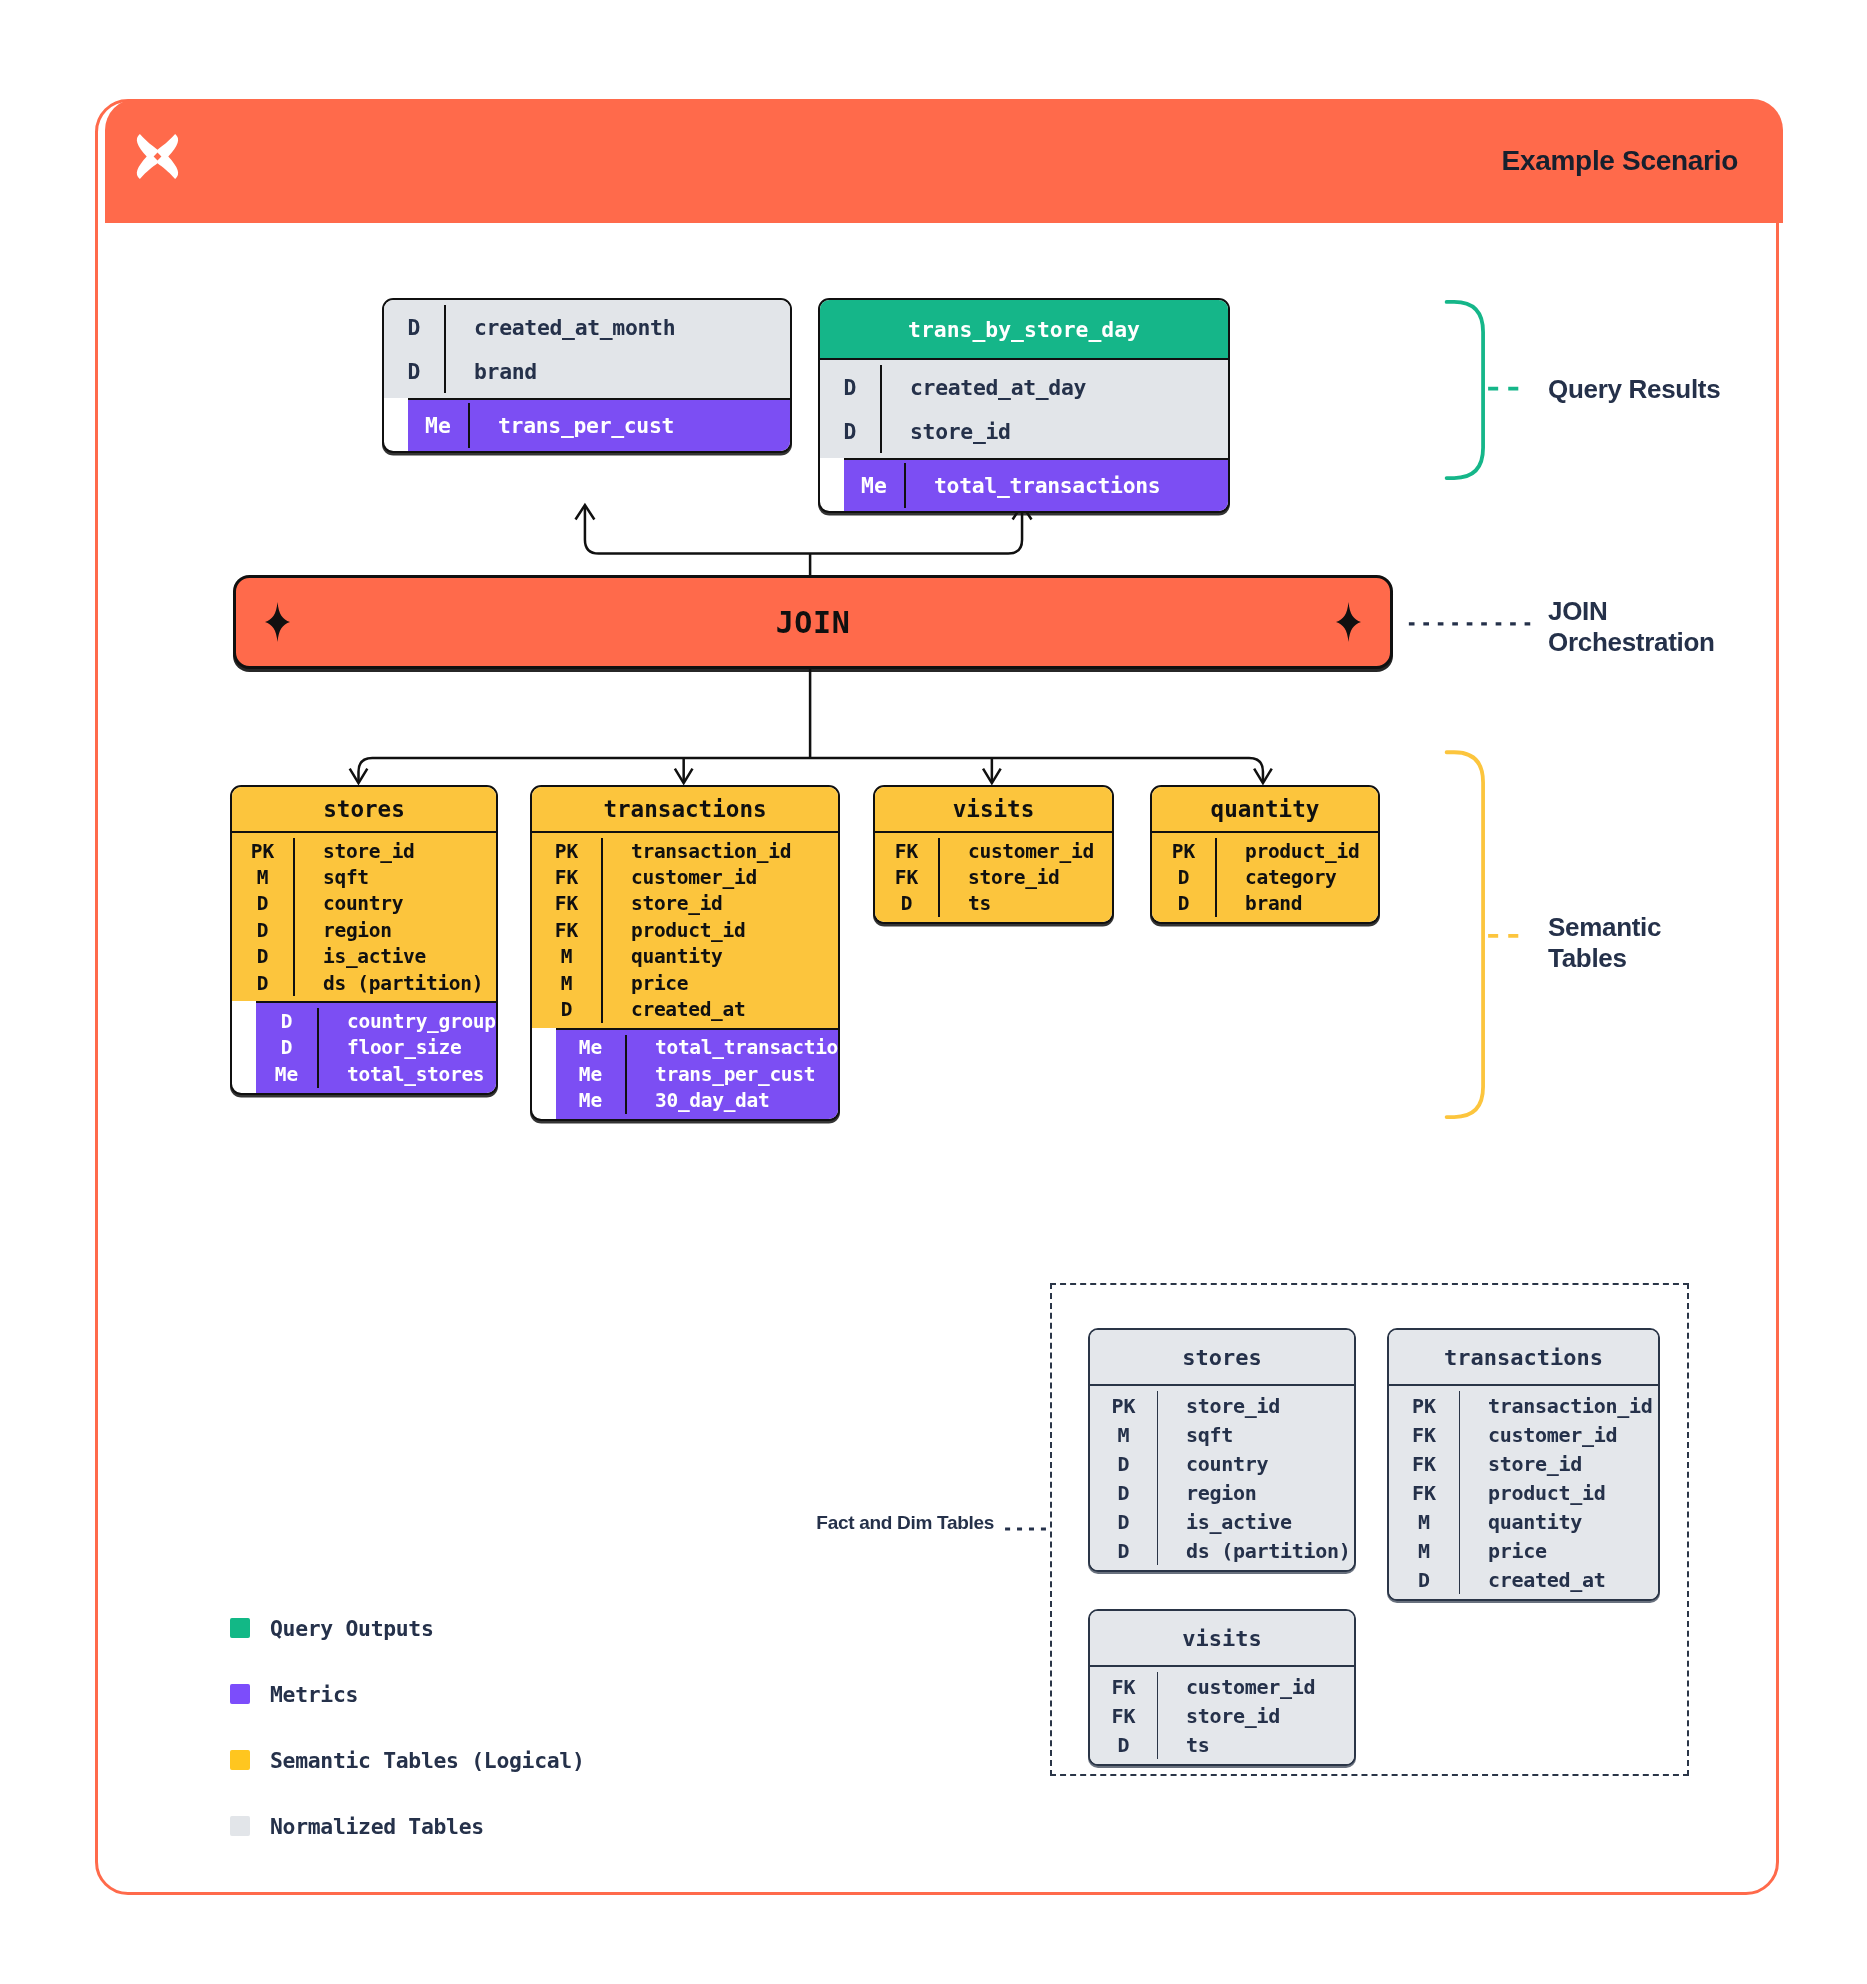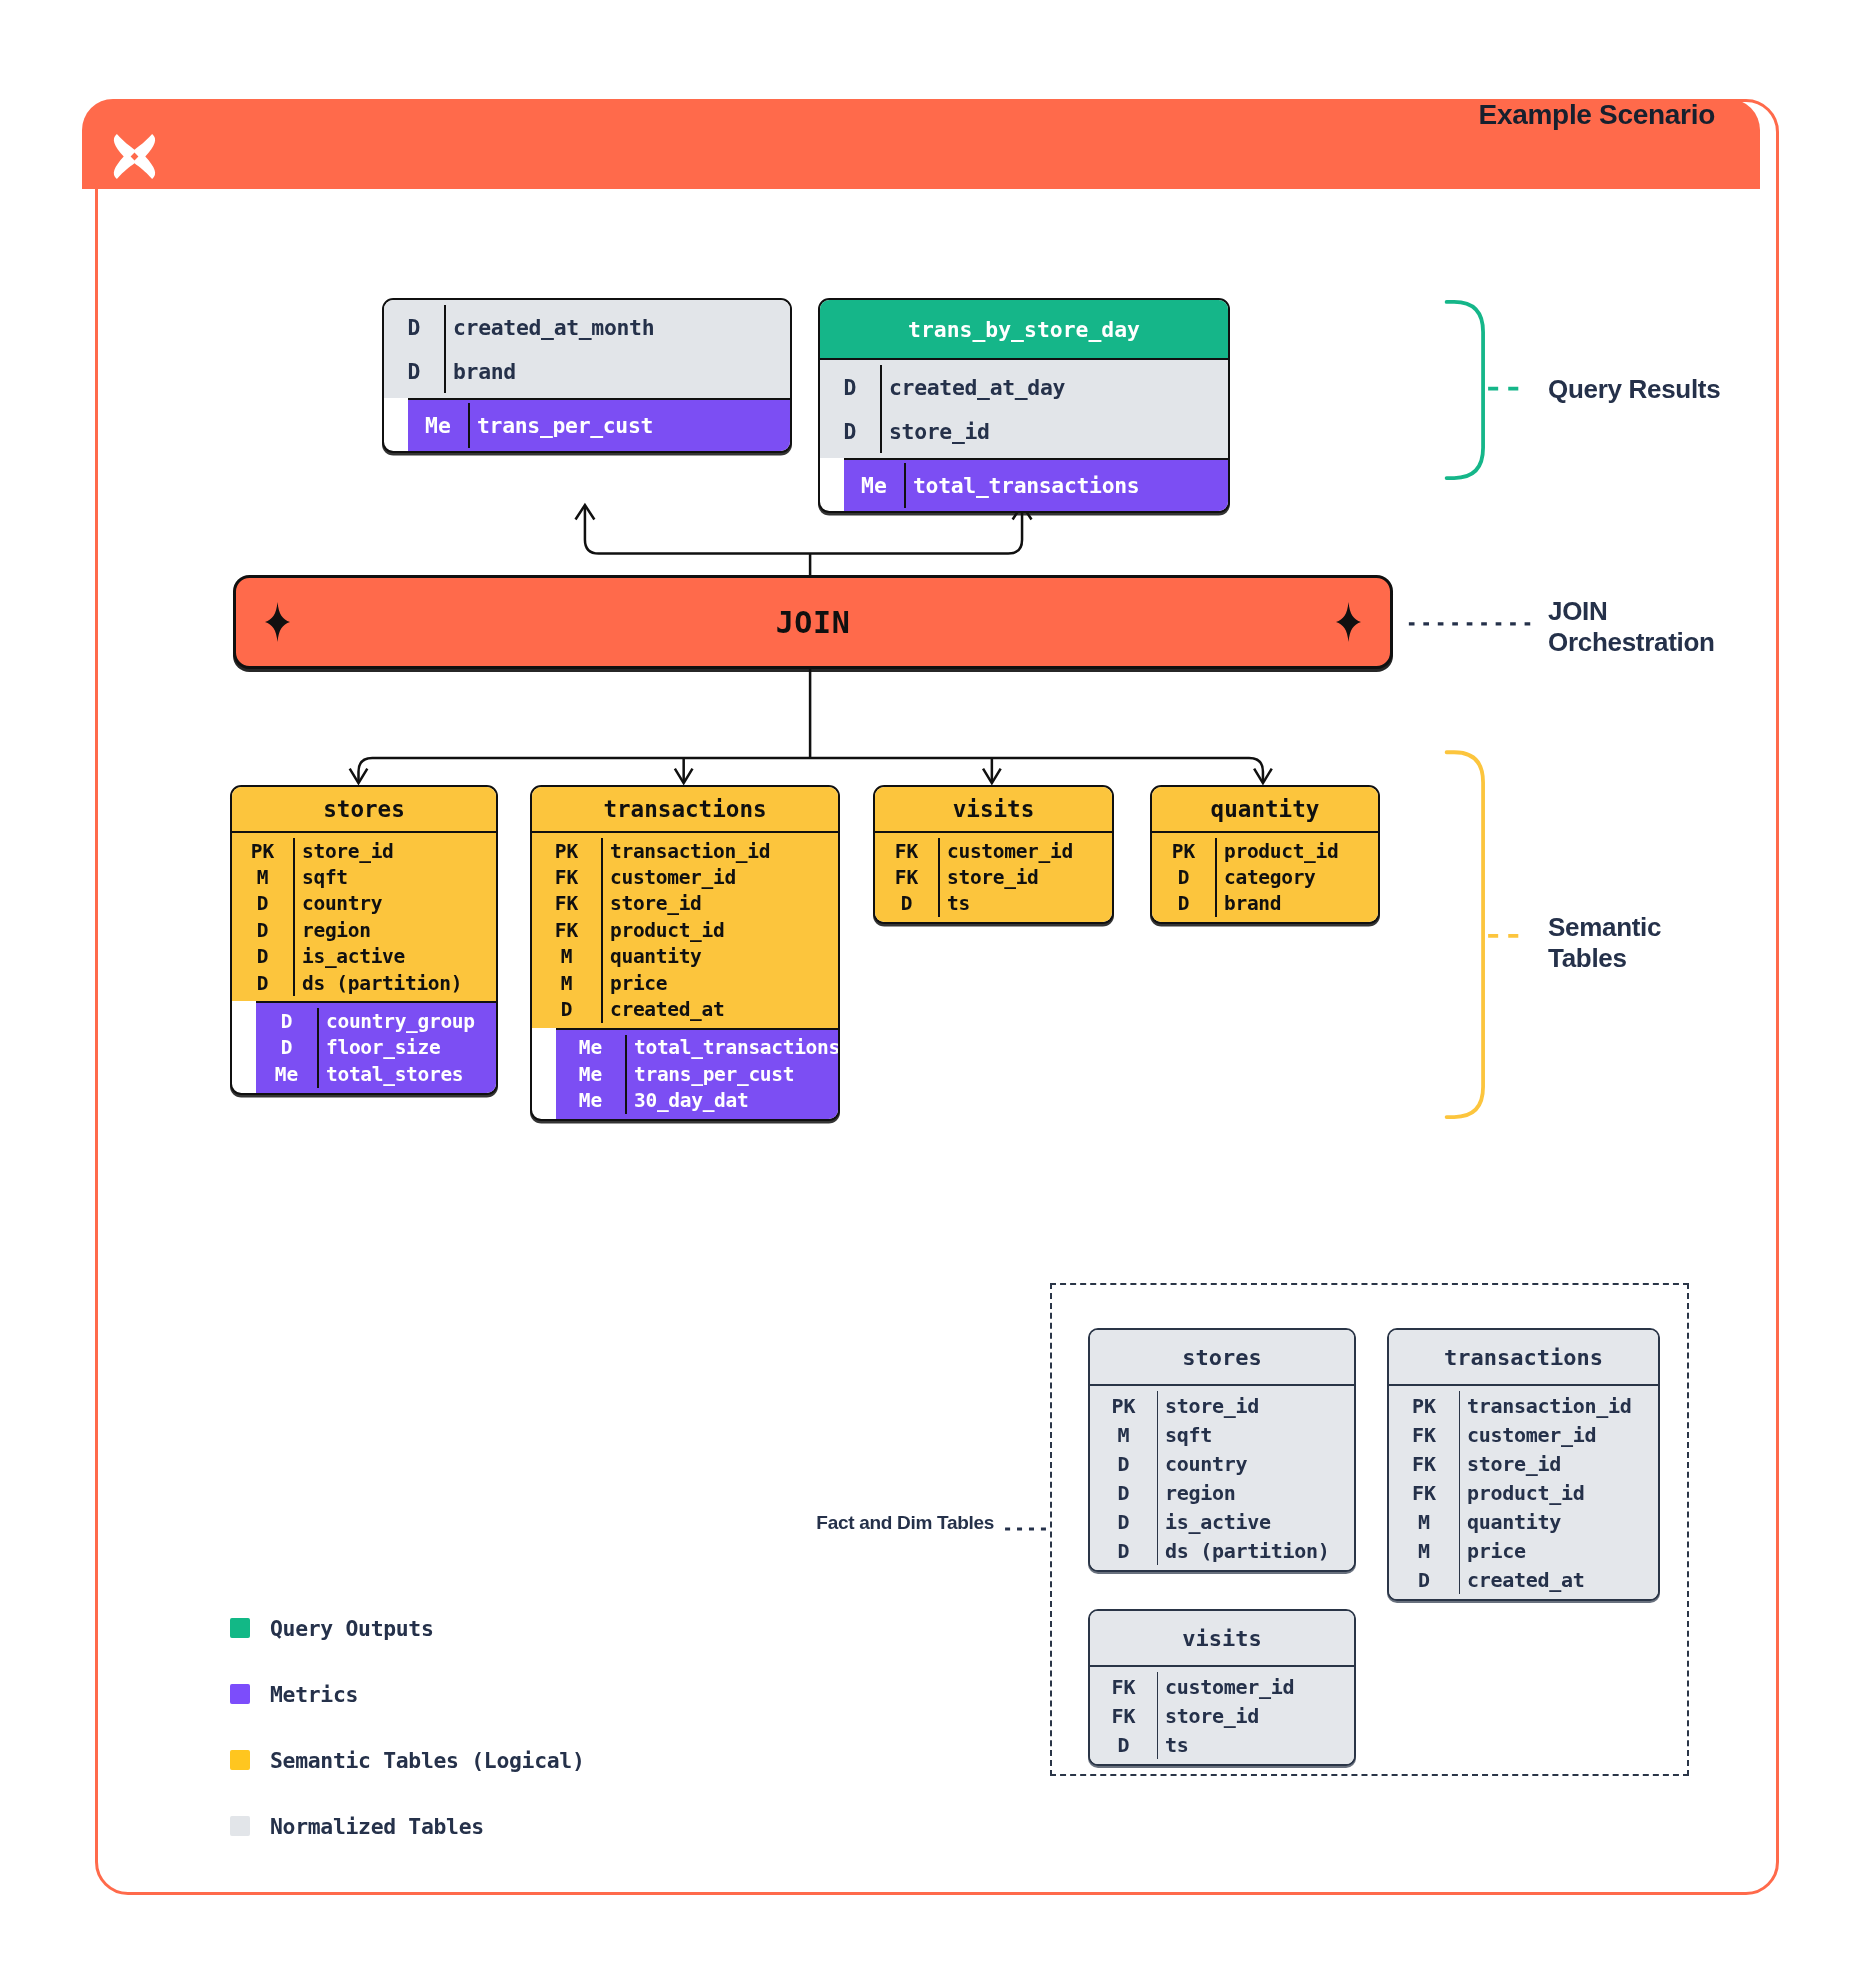--- a/index.html
+++ b/index.html
@@ -1,22 +1,22 @@
 <!DOCTYPE html>
 <html style="font-size:10px"><head>
 <meta charset="utf-8">
 <style>
   html,body{margin:0;padding:0;background:#ffffff;}
   .canvas{position:relative;width:1868px;height:1985px;background:#fff;overflow:hidden;
           font-family:"DejaVu Sans Mono","Liberation Mono",monospace;}
 
   .card{position:absolute;left:95px;top:99px;width:1678px;height:1790px;
         border:3.1px solid var(--orange);border-radius:33px;}
-  .card-header{position:absolute;left:82px;top:99px;width:1678px;height:90px;
-        background:var(--orange);border-radius:31px 31px 0 0;display:flex;align-items:flex-start;}
+  .card-header{position:absolute;left:105px;top:99px;width:1678px;height:124px;
+        background:var(--orange);border-radius:31px 31px 0 0;display:flex;align-items:center;}
   .logo{position:absolute;left:28px;top:31px;width:49px;height:53px;}
   .card-title{margin-left:auto;padding-right:45px;font-family:"Liberation Sans",sans-serif;
         font-weight:bold;font-size:28px;color:#17202E;letter-spacing:-0.3px;}
 
   .overlay{position:absolute;left:0;top:0;pointer-events:none;}
 
   .join-bar{position:absolute;left:233px;top:575px;width:1154px;height:88px;background:var(--orange);
         border:3.1px solid var(--ink);border-radius:16.4px;box-shadow:0 3.1px 0 rgba(16,16,16,.9);
         display:flex;align-items:center;justify-content:center;
         font-size:30px;font-weight:bold;color:var(--ink);letter-spacing:0.6px;}
@@ -25,21 +25,21 @@
 
   .dtable{position:absolute;--bc:var(--ink);border:2.5px solid var(--bc);border-radius:11.3px;
         overflow:hidden;box-shadow:0 2.5px 0 rgba(16,16,16,.85);background:#fff;}
   .t-header{display:flex;align-items:center;justify-content:center;font-weight:bold;
         border-bottom:2.5px solid var(--bc);}
   .t-sec{padding:5px 0;}
   .t-sec.metrics{border-top:2.5px solid var(--bc);margin-left:24px;}
   .t-row{display:flex;align-items:stretch;}
   .t-key{flex:0 0 var(--keyw);display:flex;align-items:center;justify-content:center;
         font-weight:bold;border-right:2.5px solid var(--bc);}
-  .t-field{display:flex;align-items:center;padding-left:7px;font-weight:bold;
+  .t-field{display:flex;align-items:center;padding-left:28px;font-weight:bold;
         white-space:nowrap;letter-spacing:-0.3px;}
 
   .kind-query .t-header{height:58px;background:var(--green);color:#fff;font-size:21.4px;}
   .kind-query .t-sec.main{background:var(--gray_row);}
   .kind-query .t-sec.main .t-row{height:44px;font-size:21.4px;color:var(--navy);}
   .kind-query .t-sec.metrics{background:var(--purple);color:#fff;padding:3.1px 0;}
   .kind-query .t-sec.metrics .t-row{height:45px;font-size:21.4px;}
 
   .kind-semantic .t-header{height:44px;background:var(--yellow);color:var(--ink);font-size:22.6px;}
   .kind-semantic .t-sec.main{background:var(--yellow);}

